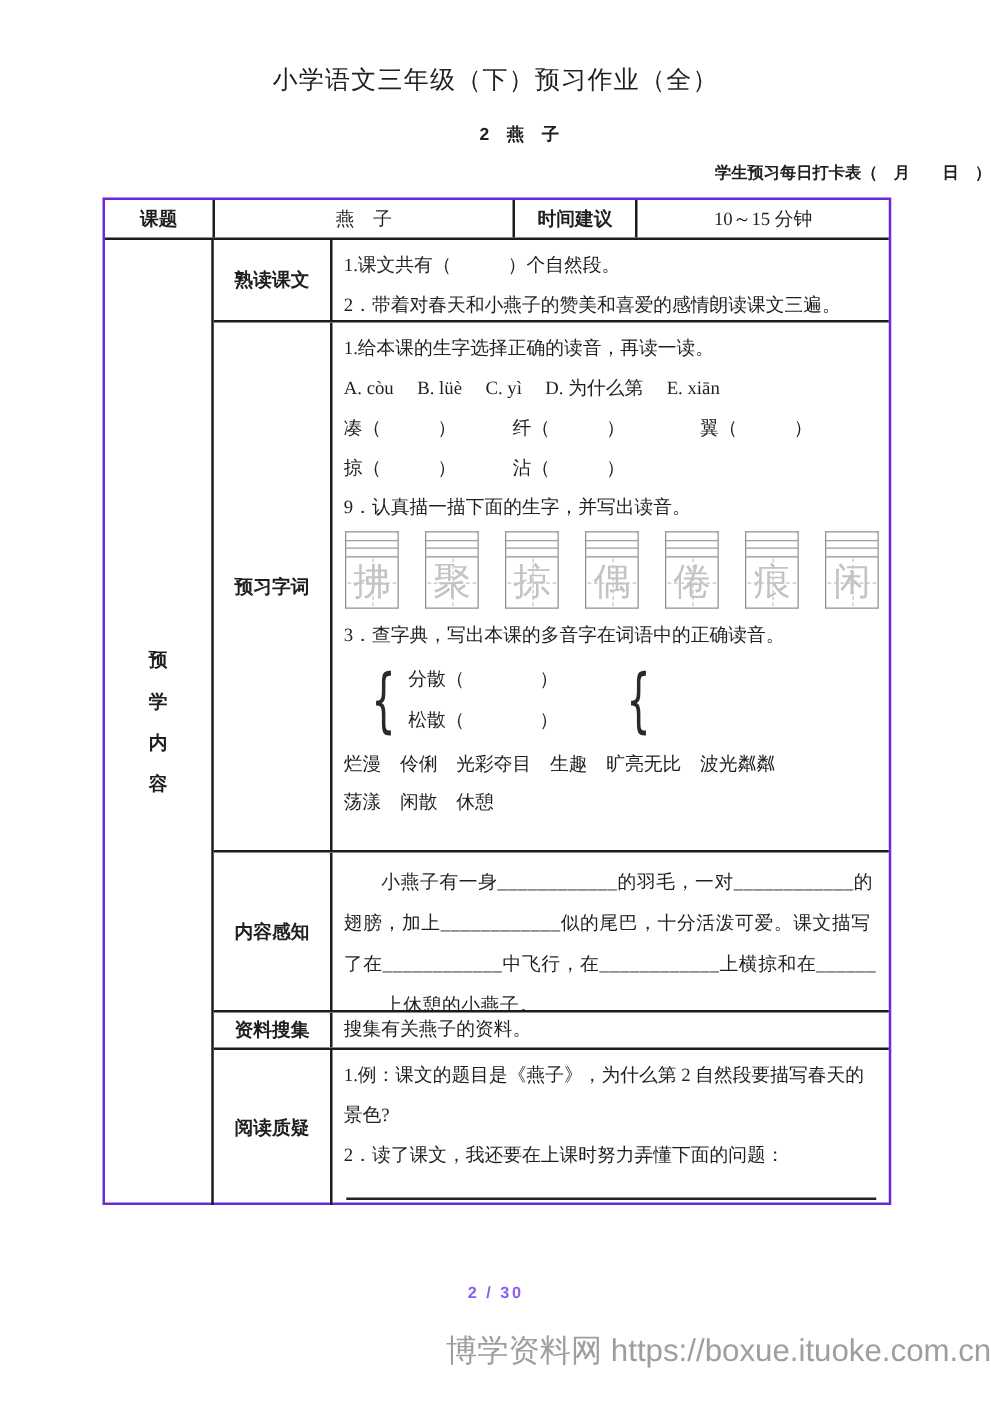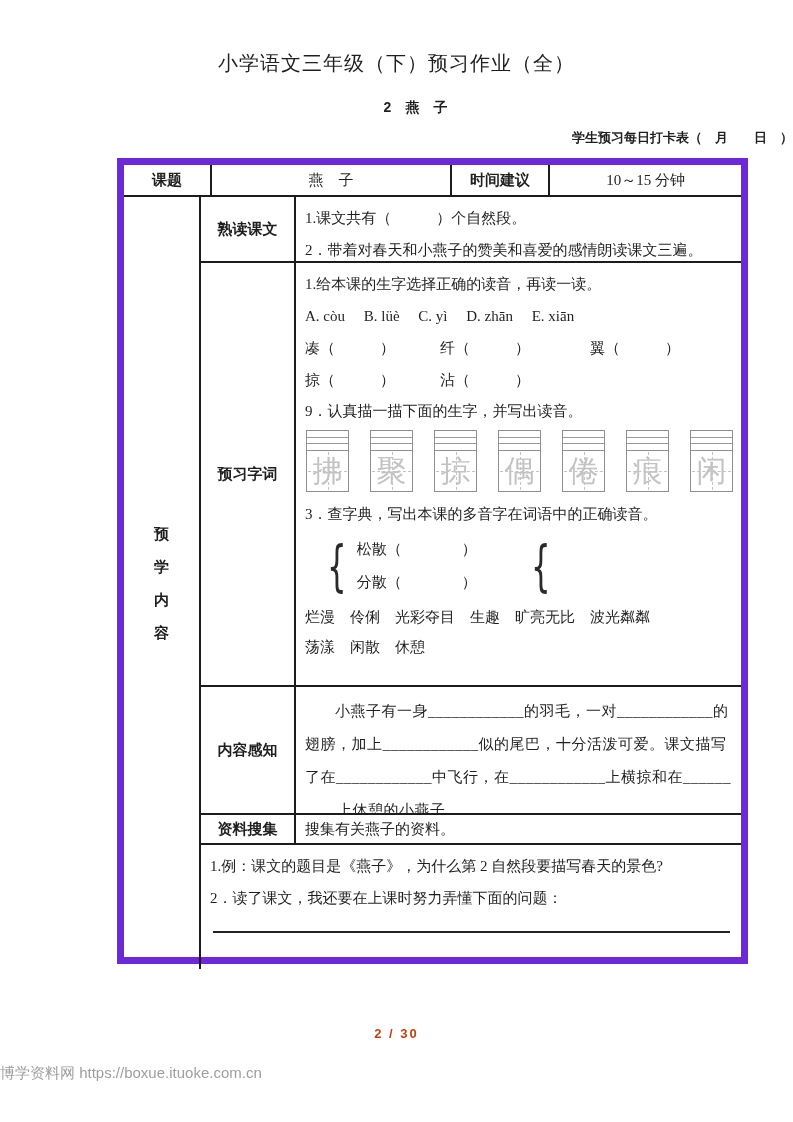--- a/index.html
+++ b/index.html
@@ -24,23 +24,22 @@
   }
   .checkin-title {
     position: absolute; top: 129px; left: 0; width: 100%;
     text-align: right; font-size: 13px; font-weight: 700;
   }
 
   
   .doc-table {
     position: absolute; left: 82px; top: 158px;
     width: 631px; height: 806px;
-    border: 7px solid #6d28d9;
+    border: 2px solid #6d28d9;
     font-size: 15px;
-    margin-left: 35px;
   }
   .header-row { display: flex; height: 32px; border-bottom: 2px solid #1c1c1c; }
   .h-cell {
     display: flex; align-items: center; justify-content: center;
     border-right: 2px solid #1c1c1c; overflow: hidden;
   }
   .h-cell:last-child { border-right: none; }
   .h-topic-label { width: 88px; font-weight: 700; }
   .h-topic-value { width: 240px; }
   .h-time-label  { width: 98px;  font-weight: 700; }
@@ -130,25 +129,25 @@
   
   .answer-underline {
     margin: 17px auto 0 auto; width: 99%;
     border-bottom: 2px solid #222;
   }
 
   
   .page-indicator {
     position: absolute; top: 1026px; left: 0; width: 100%;
     text-align: center; font-size: 13px; font-weight: 700;
-    color: #c2410c; letter-spacing: 2px;
+    color: #8b5cf6; letter-spacing: 2px;
   }
   .watermark {
     position: absolute; top: 1064px; left: 0; width: 100%;
-    text-align: left; font-size: 15px; color: #9e9e9e;
+    text-align: right; font-size: 25px; color: #9e9e9e;
   }
 </style>
 </head>
 <body>
 
 <div class="doc-title heading-font">小学语文三年级（下）预习作业（全）</div>
 <div class="lesson-title heading-font">2　燕　子</div>
 <div class="checkin-title heading-font">学生预习每日打卡表（　月　　日　）</div>
 
 <div class="doc-table">
@@ -176,21 +175,21 @@
         <div class="content-cell">
           <div class="line">1.课文共有（　　　）个自然段。</div>
           <div class="line">2．带着对春天和小燕子的赞美和喜爱的感情朗读课文三遍。</div>
         </div>
       </div>
 
       <div class="section-row row-words">
         <div class="label-cell heading-font">预习字词</div>
         <div class="content-cell">
           <div class="line">1.给本课的生字选择正确的读音，再读一读。</div>
-          <div class="line">A. còu　 B. lüè　 C. yì　 D. zhān　 E. xiān</div>
+          <div class="line">A. còu　 B. lüè　 C. yì　 D. 为什么第　 E. xiān</div>
           <div class="line">凑（　　　）　　　纤（　　　）　　　　翼（　　　）</div>
           <div class="line">掠（　　　）　　　沾（　　　）</div>
           <div class="line tight">9．认真描一描下面的生字，并写出读音。</div>
           <div class="trace-row">
               <div class="trace-box">
                 <div class="pinyin-sec">
                   <div class="pline l1"></div>
                   <div class="pline l2"></div>
                 </div>
                 <div class="tian-sec">
@@ -250,22 +249,22 @@
                 <div class="tian-sec">
                   <div class="trace-char">闲</div>
                 </div>
               </div>
             </div>
           <div class="line">3．查字典，写出本课的多音字在词语中的正确读音。</div>
           <div class="poly-wrap">
               <div class="poly-group">
                 <div class="brace">{</div>
                 <div class="poly-items">
+                  <div class="poly-item"><span>分</span><span class="du">散</span><span>（　　　　）</span></div>
                   <div class="poly-item"><span>松</span><span class="du">散</span><span>（　　　　）</span></div>
-                  <div class="poly-item"><span>分</span><span class="du">散</span><span>（　　　　）</span></div>
                 </div>
               </div>
               <div class="poly-group">
                 <div class="brace">{</div>
               </div>
             </div>
           <div class="line tight">烂漫　伶俐　光彩夺目　生趣　旷亮无比　波光粼粼</div>
           <div class="line tight">荡漾　闲散　休憩</div>
         </div>
       </div>
@@ -278,20 +277,21 @@
       </div>
 
       <div class="section-row row-research">
         <div class="label-cell heading-font">资料搜集</div>
         <div class="content-cell" style="padding-top:0;">
           <div class="line tight" style="line-height:28px;">搜集有关燕子的资料。</div>
         </div>
       </div>
 
       <div class="section-row row-questions">
+        <div class="label-cell heading-font">阅读质疑</div>
         <div class="content-cell">
           <div class="line">1.例：课文的题目是《燕子》，为什么第 2 自然段要描写春天的景色?</div>
           <div class="line">2．读了课文，我还要在上课时努力弄懂下面的问题：</div>
           <div class="answer-underline"></div>
         </div>
       </div>
 
     </div>
   </div>
 </div>

